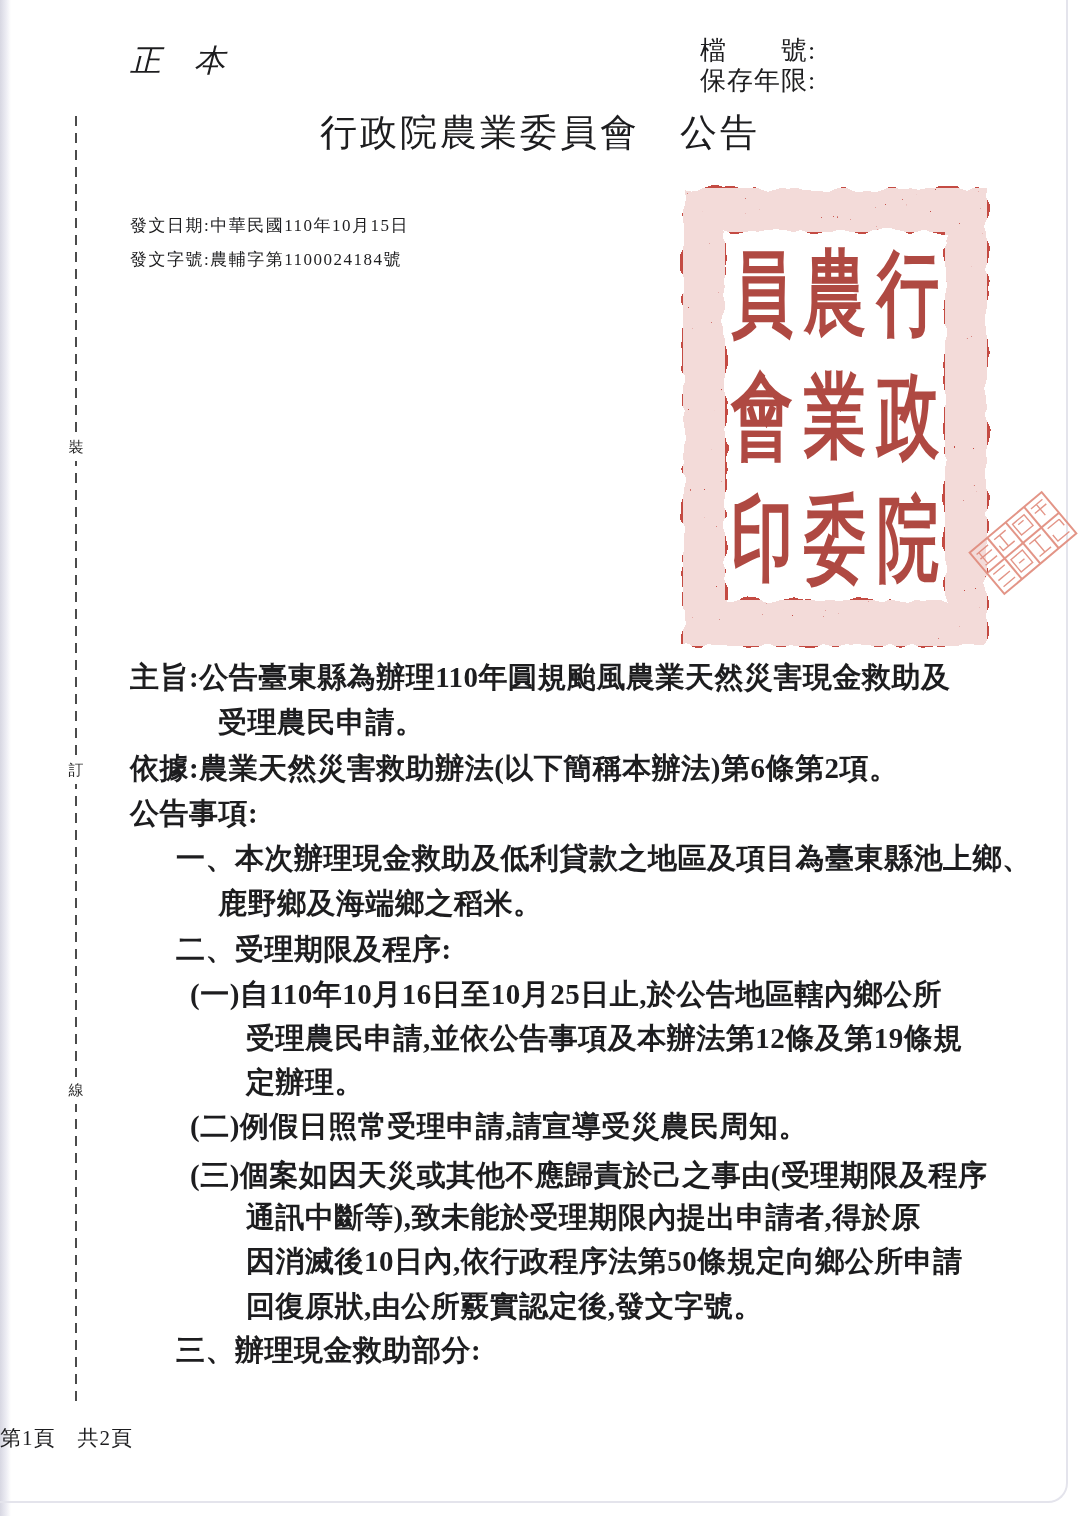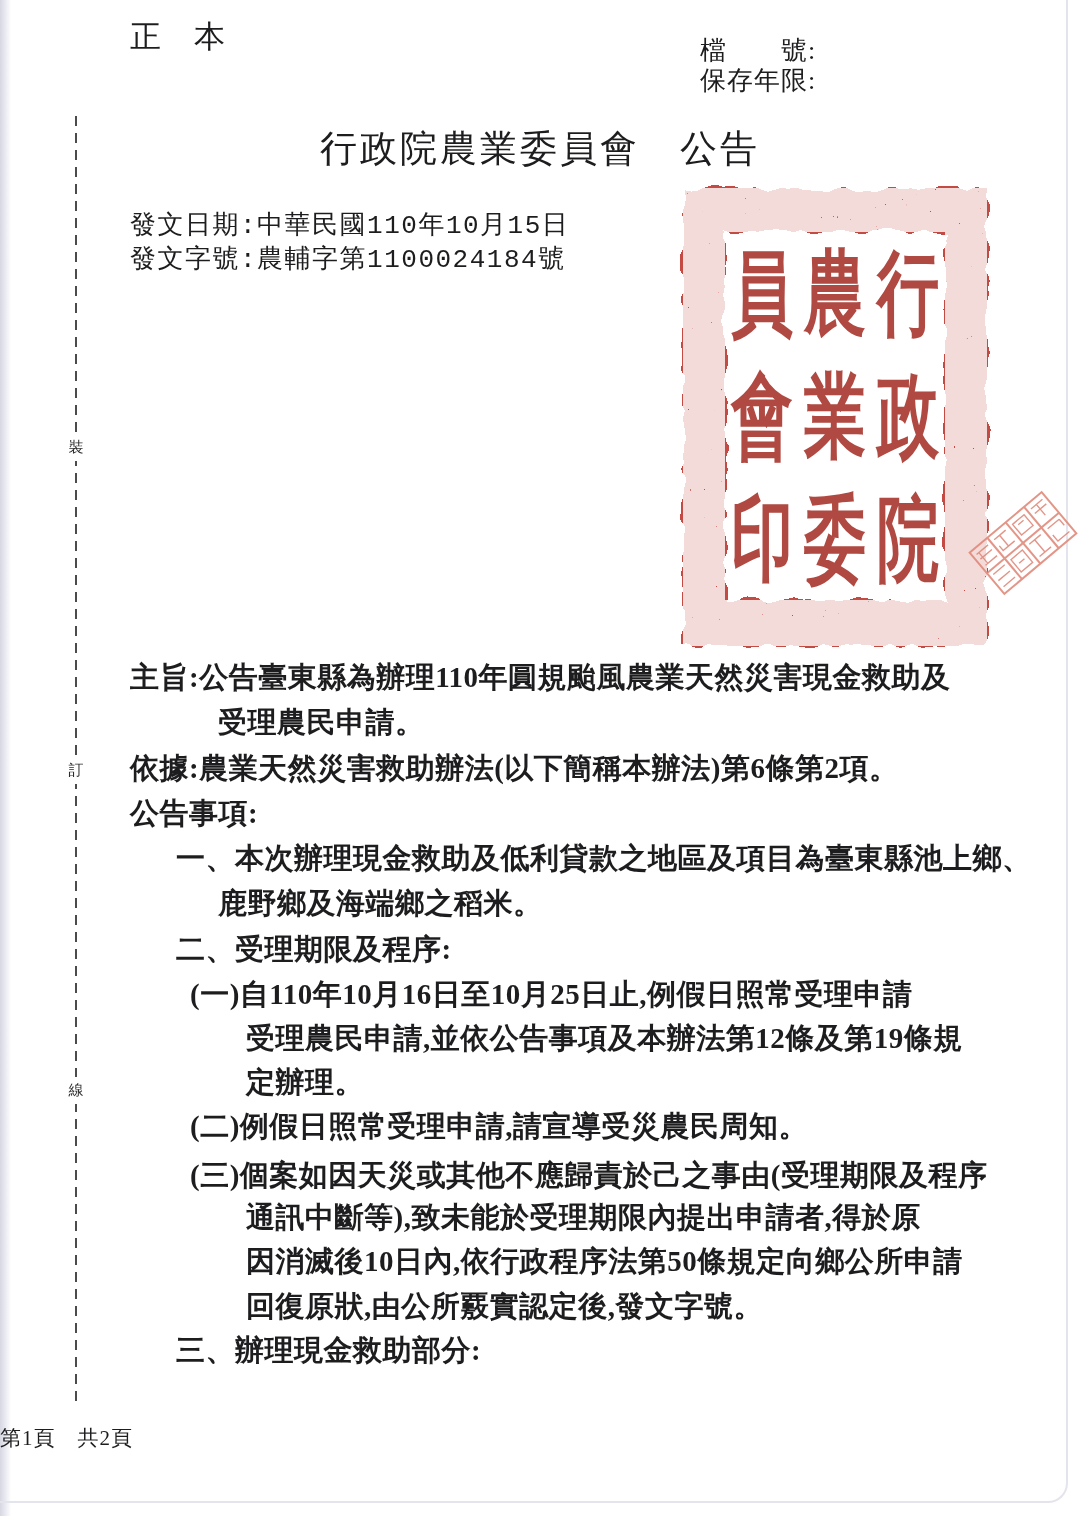--- a/index.html
+++ b/index.html
@@ -11,34 +11,35 @@
   .scan-edge-left{
     position:absolute;left:0;top:0;bottom:0;width:11px;
     background:linear-gradient(90deg,#d7d7e2 0%,#ececf3 55%,#ffffff 100%);
   }
   .scan-corner{
     position:absolute;top:-30px;left:-40px;right:12px;bottom:13px;
     border-right:2px solid #e4e4ec;border-bottom:2px solid #e4e4ec;
     border-radius:0 0 20px 0;pointer-events:none;
   }
   .copy-label{
-    position:absolute;left:130px;top:16px;font-size:31px;letter-spacing:1px;
+    position:absolute;left:130px;top:40px;font-size:31px;letter-spacing:1px;
     white-space:nowrap;
+    font-style:italic;
   }
   .file-block{
     position:absolute;left:700px;top:36px;font-size:26px;line-height:30px;
     letter-spacing:1px;white-space:nowrap;
   }
   .doc-title{
-    position:absolute;left:0;right:0;top:108px;margin:16px;text-align:center;
+    position:absolute;left:0;right:0;top:108px;margin:0;text-align:center;
     font-size:37px;font-weight:normal;letter-spacing:3px;white-space:nowrap;
   }
   .meta-block{
-    position:absolute;left:130px;top:209px;font-size:26px;line-height:34px;
-    letter-spacing:1.5px;white-space:nowrap;font-family:Liberation Mono, monospace;
+    position:absolute;left:130px;top:209px;font-size:17px;line-height:34px;
+    letter-spacing:1.5px;white-space:nowrap;
   }
   .binding-line{
     position:absolute;left:75px;top:116px;height:1292px;width:2px;
     background:repeating-linear-gradient(180deg,#4b4b4b 0 10px,transparent 10px 17px);
   }
   .binding-label{
     position:absolute;left:58px;width:36px;text-align:center;
     font-size:15px;color:#2c2c2c;background:#ffffff;padding:6px 0;
     line-height:15px;
   }
@@ -136,21 +137,21 @@
   </svg>
 </div>
 
 <div class="line" style="top:658px;left:130px">主旨:公告臺東縣為辦理110年圓規颱風農業天然災害現金救助及</div>
 <div class="line" style="top:703px;left:218px">受理農民申請。</div>
 <div class="line" style="top:749px;left:130px">依據:農業天然災害救助辦法(以下簡稱本辦法)第6條第2項。</div>
 <div class="line" style="top:794px;left:130px">公告事項:</div>
 <div class="line" style="top:839px;left:176px">一、本次辦理現金救助及低利貸款之地區及項目為臺東縣池上鄉、</div>
 <div class="line" style="top:884px;left:218px">鹿野鄉及海端鄉之稻米。</div>
 <div class="line" style="top:930px;left:176px">二、受理期限及程序:</div>
-<div class="line" style="top:975px;left:190px">(一)自110年10月16日至10月25日止,例假日照常受理申請</div>
+<div class="line" style="top:975px;left:190px">(一)自110年10月16日至10月25日止,於公告地區轄內鄉公所</div>
 <div class="line" style="top:1019px;left:246px">受理農民申請,並依公告事項及本辦法第12條及第19條規</div>
 <div class="line" style="top:1063px;left:246px">定辦理。</div>
 <div class="line" style="top:1107px;left:190px">(二)例假日照常受理申請,請宣導受災農民周知。</div>
 <div class="line" style="top:1156px;left:190px">(三)個案如因天災或其他不應歸責於己之事由(受理期限及程序</div>
 <div class="line" style="top:1198px;left:246px">通訊中斷等),致未能於受理期限內提出申請者,得於原</div>
 <div class="line" style="top:1242px;left:246px">因消滅後10日內,依行政程序法第50條規定向鄉公所申請</div>
 <div class="line" style="top:1287px;left:246px">回復原狀,由公所覈實認定後,發文字號。</div>
 <div class="line" style="top:1331px;left:176px">三、辦理現金救助部分:</div>
 
 <div class="footer">第1頁　共2頁</div>

